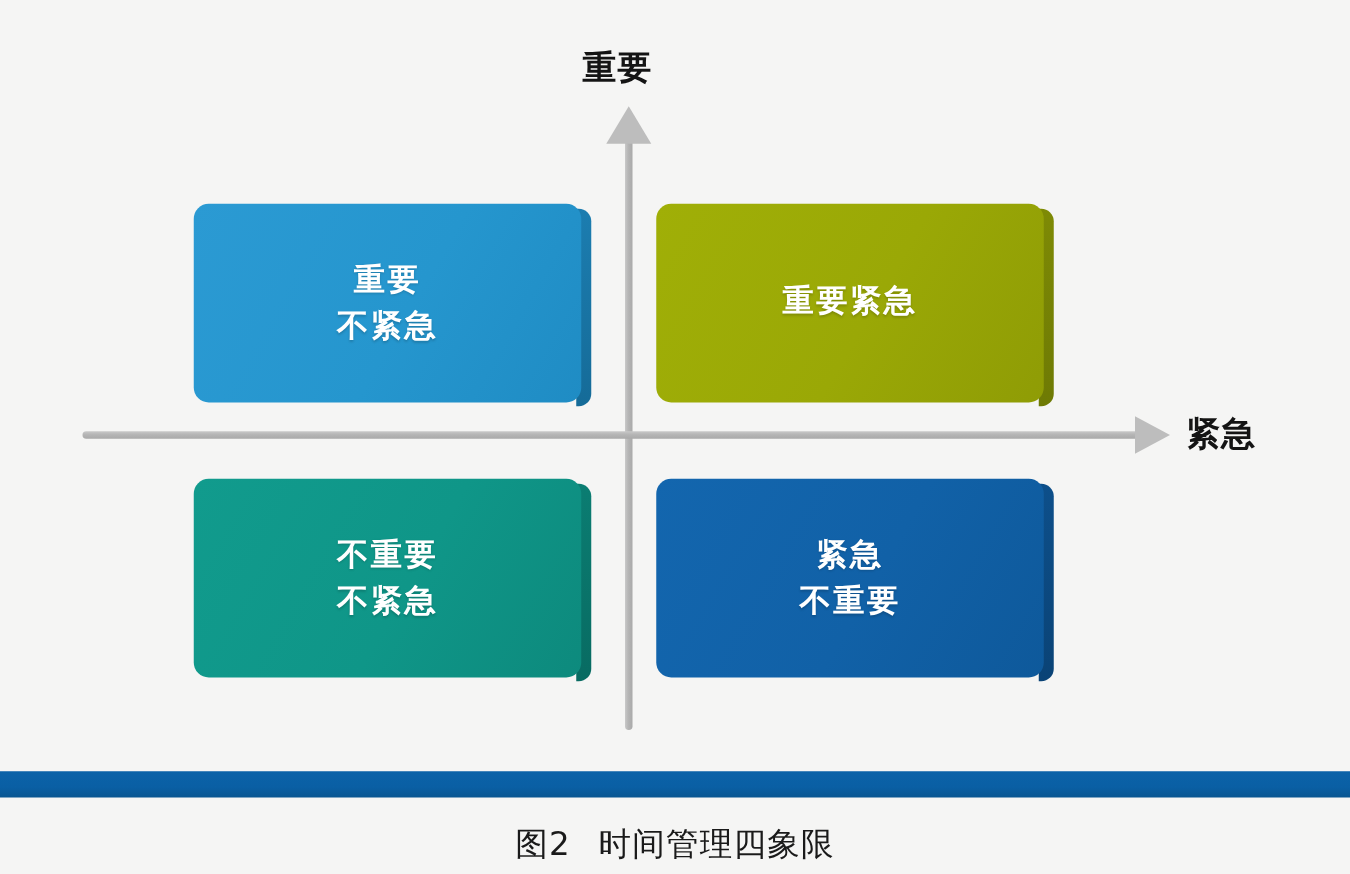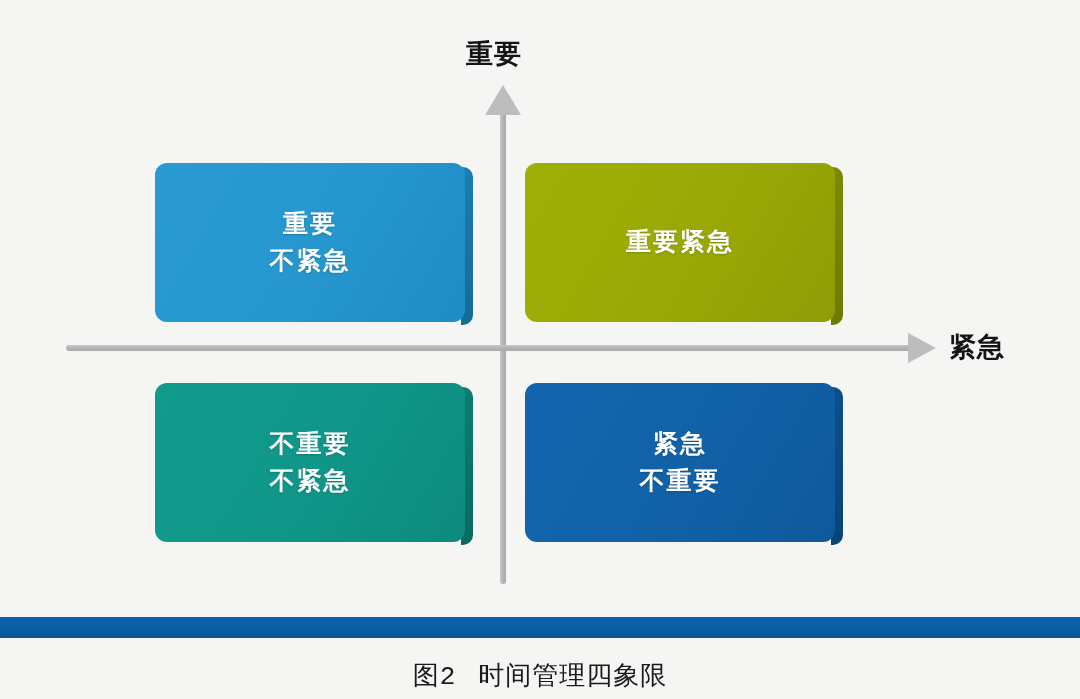--- a/index.html
+++ b/index.html
@@ -172,21 +172,21 @@
     position: absolute;
     left: 0;
     top: 658px;
     width: 1080px;
     text-align: center;
     color: #1a1a1a;
     font-size: 26px;
     letter-spacing: 1px;
     font-family: "DejaVu Sans", "Liberation Sans", sans-serif;
   }
-  #figure-caption .cap-num { margin-right: 22px; font-family: Liberation Mono, monospace; }
+  #figure-caption .cap-num { margin-right: 22px; }
 </style>
 </head>
 <body>
 
 <div id="figure-canvas">
 
   <div class="axis-v-line"></div>
   <div class="axis-v-head"></div>
   <div class="axis-h-line"></div>
   <div class="axis-h-head"></div>

